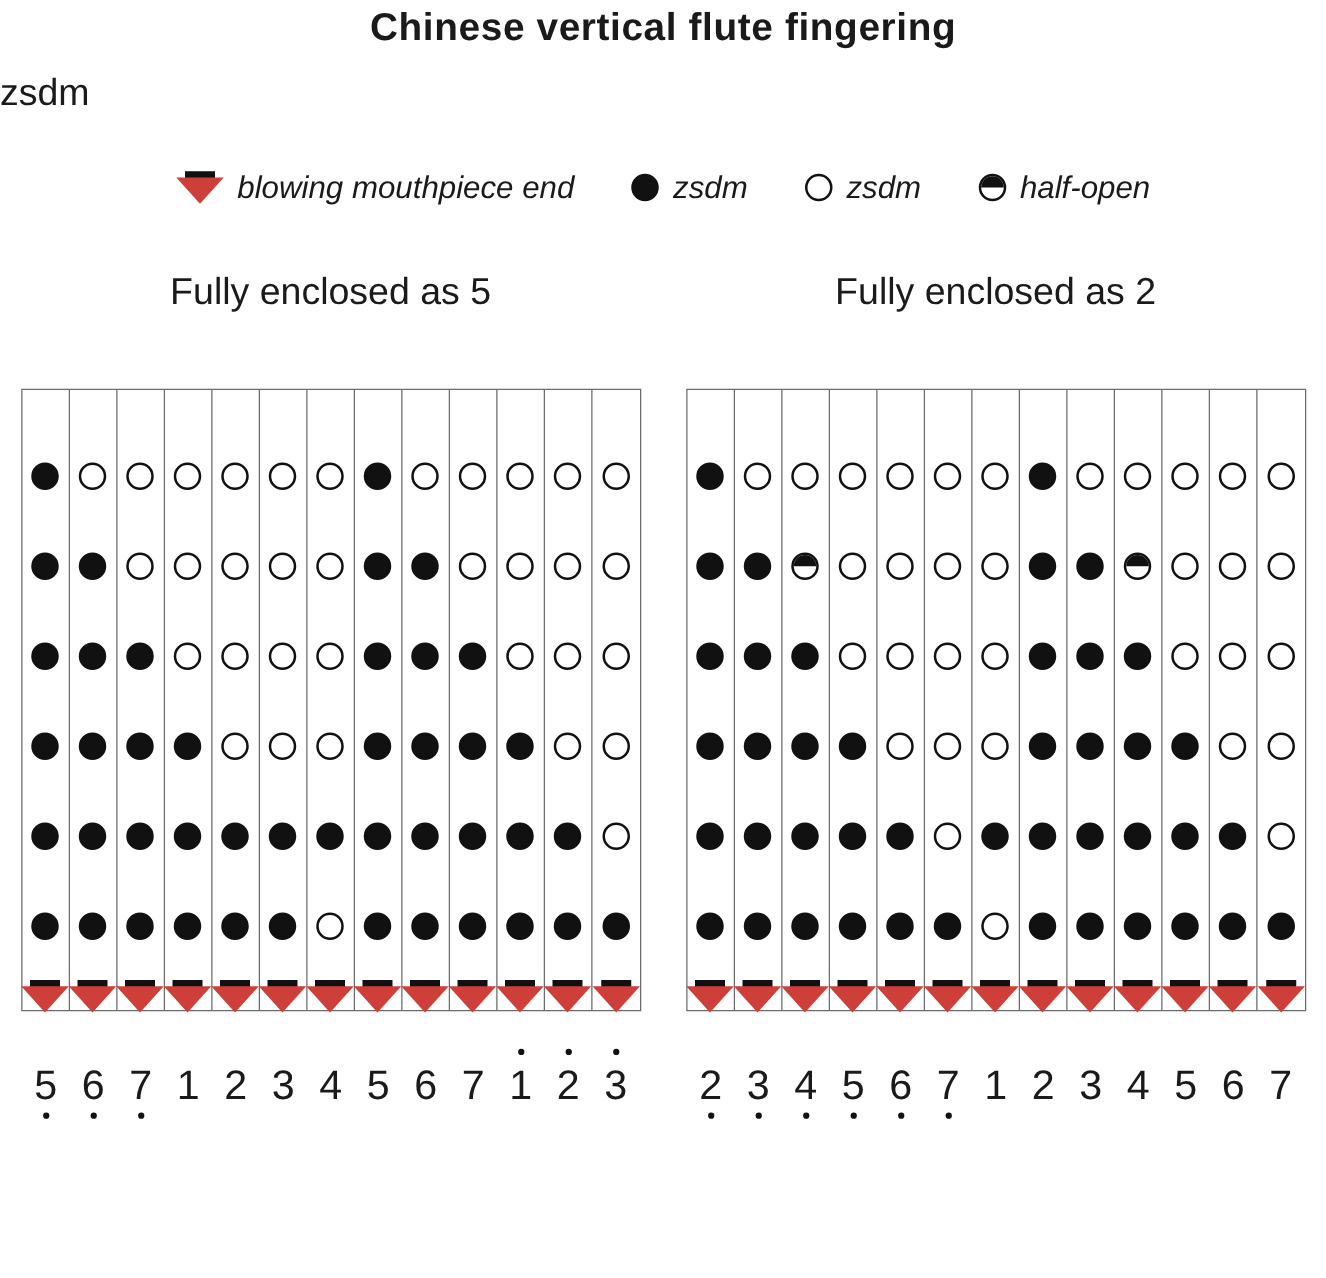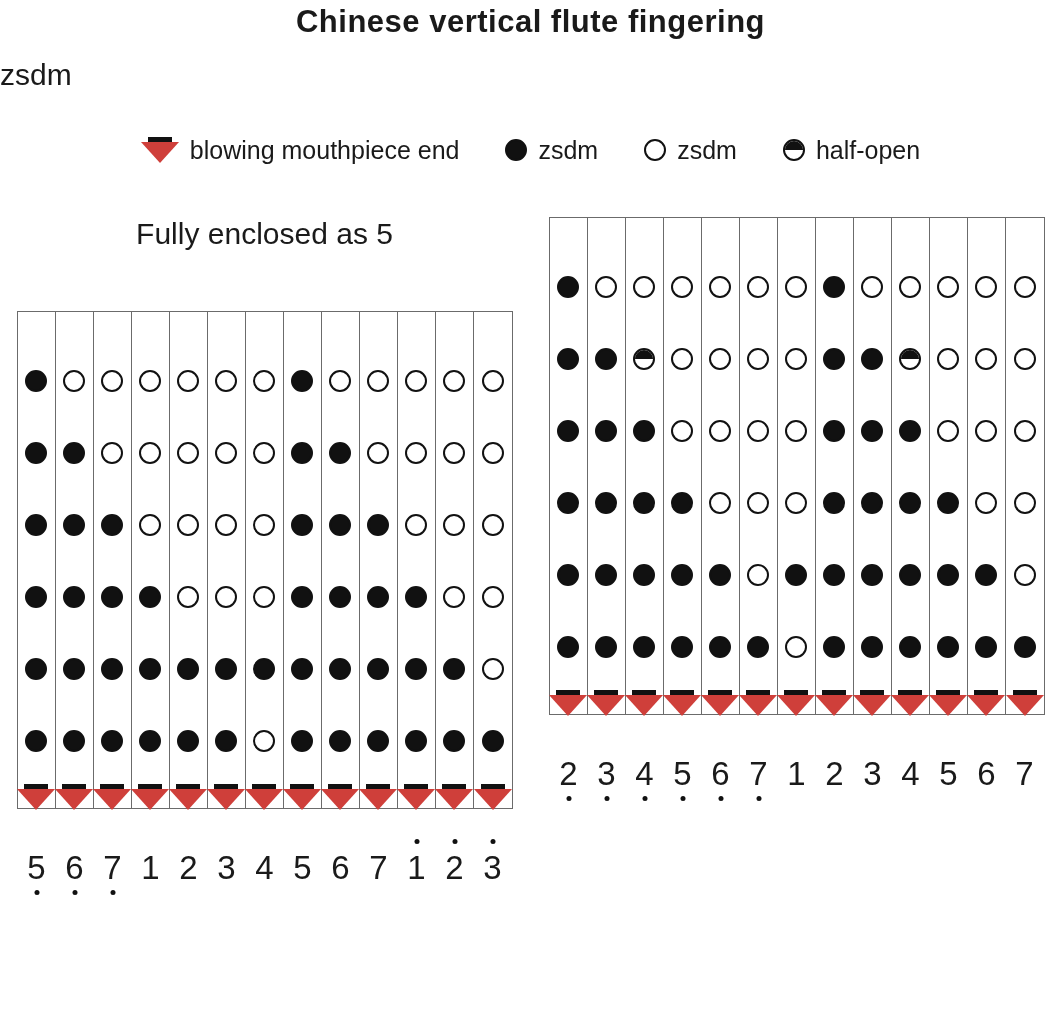--- a/index.html
+++ b/index.html
@@ -29,20 +29,21 @@
     font-weight: 400;
     margin: 18px 0 0 0;
   }
   .legend {
     display: flex;
     justify-content: center;
     align-items: center;
     gap: 46px;
     margin-top: 44px;
     font-size: 25px;
+    font-style: italic;
   }
   .legend-item {
     display: flex;
     align-items: center;
     gap: 11px;
   }
   .legend-label { white-space: nowrap; }
 
   
   .mp-glyph {
@@ -378,20 +379,21 @@
         <div class="note">4</div>
         <div class="note">5</div>
         <div class="note">6</div>
         <div class="note">7</div>
         <div class="note">1<span class="overdot"></span></div>
         <div class="note">2<span class="overdot"></span></div>
         <div class="note">3<span class="overdot"></span></div>
       </div>
   </div>
   <div class="chart">
+    <div class="chart-title">Fully enclosed as 2</div>
     <div class="columns">
         <div class="column">
           <div class="holes">
             <span class="dot close"></span>
             <span class="dot close"></span>
             <span class="dot close"></span>
             <span class="dot close"></span>
             <span class="dot close"></span>
             <span class="dot close"></span>
           </div>

